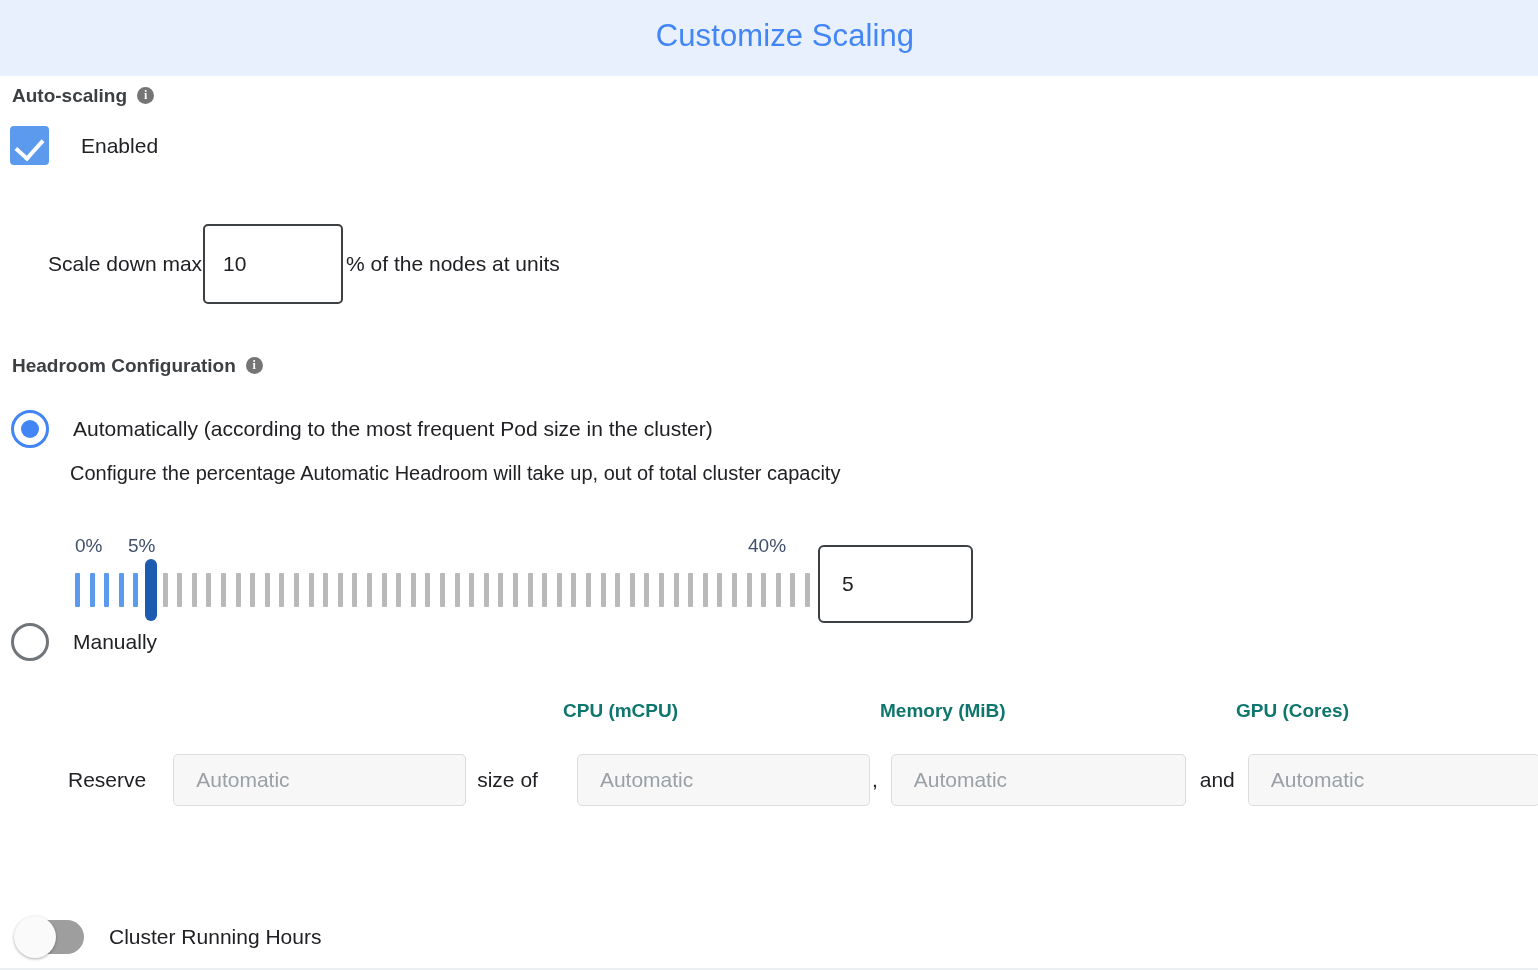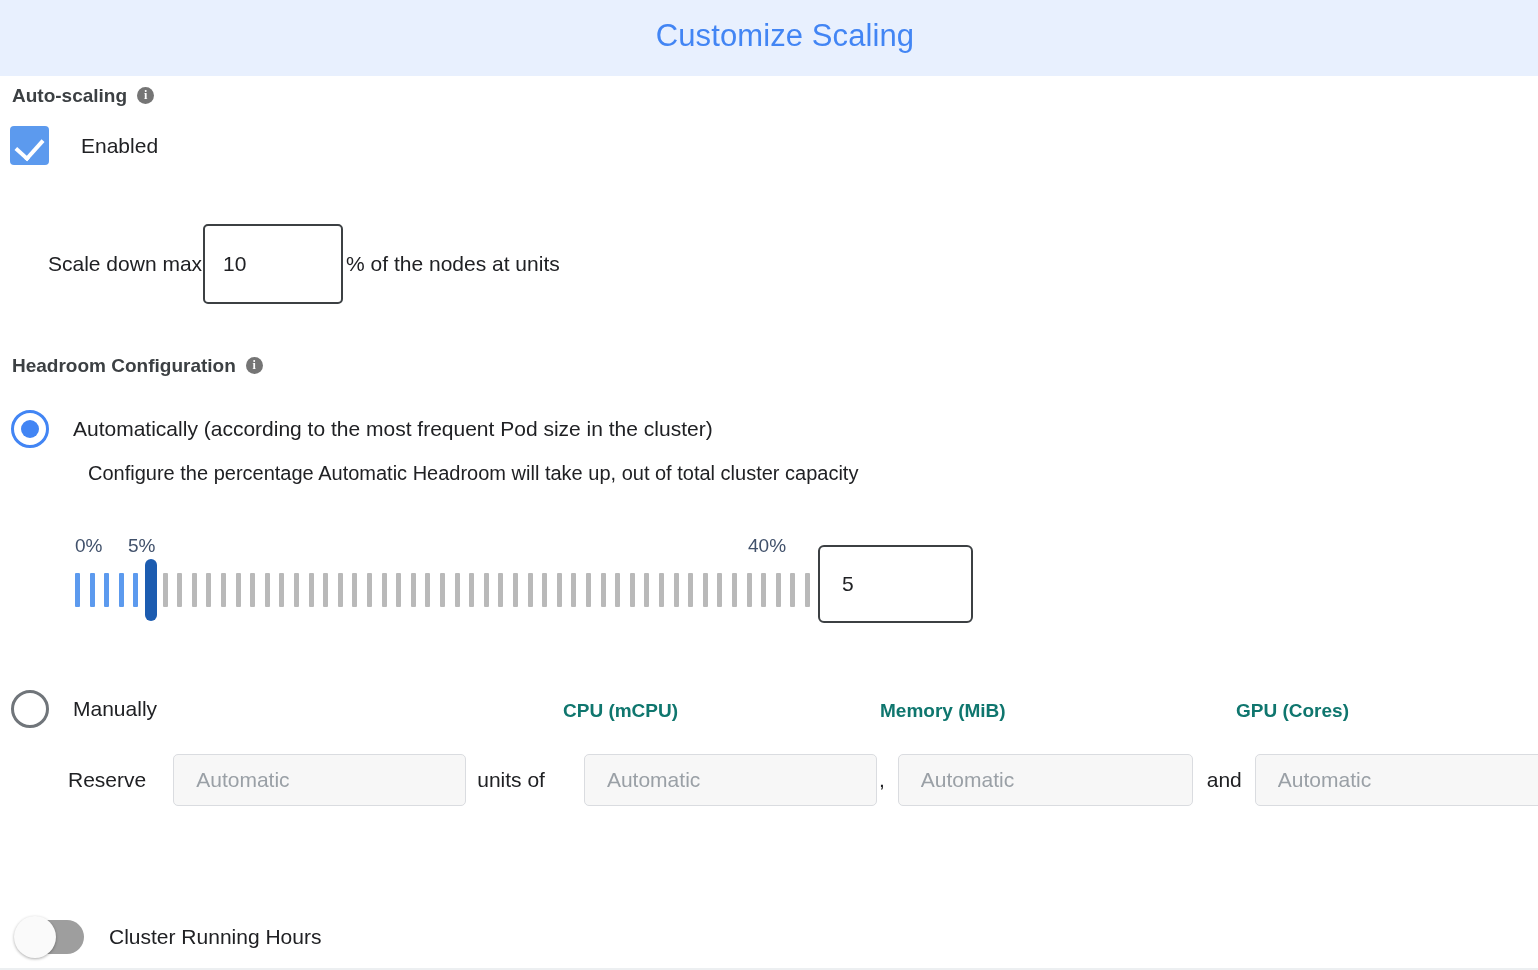--- a/index.html
+++ b/index.html
@@ -136,21 +136,21 @@
   }
 
   
   .radio-row {
     position: absolute;
     display: flex;
     align-items: flex-start;
     gap: 24px;
   }
   #radio-auto { left: 11px; top: 410px; }
-  #radio-manual { left: 11px; top: 690px; }
+  #radio-manual { left: 11px; top: 623px; }
 
   .radio {
     width: 38px; height: 38px;
     border-radius: 50%;
     flex: none;
     position: relative;
     cursor: pointer;
     background: #ffffff;
   }
   .radio.checked {
@@ -172,21 +172,20 @@
     color: #202124;
     white-space: nowrap;
     line-height: 38px;
   }
   .radio-help {
     position: absolute;
     left: 70px; top: 462px;
     font-size: 20px;
     color: #202124;
     white-space: nowrap;
-    margin-left: 18px;
   }
 
   
   .slider-wrap {
     position: absolute;
     left: 75px; top: 535px;
     width: 735px; height: 90px;
   }
   .slider-ticklabel {
     position: absolute;
@@ -409,21 +408,21 @@
     <span class="radio-label">Manually</span>
   </div>
 
   <div class="field-label" id="lbl-cpu" style="left:563px; top:700px;">CPU (mCPU)</div>
   <div class="field-label" id="lbl-mem" style="left:880px; top:700px;">Memory (MiB)</div>
   <div class="field-label" id="lbl-gpu" style="left:1236px; top:700px;">GPU (Cores)</div>
 
   <div class="reserve-row">
     <span class="txt">Reserve</span>
     <input class="auto-input" id="inp-units" type="text" placeholder="Automatic" style="">
-    <span class="txt">units of</span>
+    <span class="txt">size of</span>
     <input class="auto-input" id="inp-cpu" type="text" placeholder="Automatic" style="">
     <span class="txt comma">,</span>
     <input class="auto-input" id="inp-mem" type="text" placeholder="Automatic" style="">
     <span class="txt and-txt">and</span>
     <input class="auto-input" id="inp-gpu" type="text" placeholder="Automatic" style="">
   </div>
 
   <div class="toggle-row">
     <div class="toggle">
       <div class="knob"></div>

